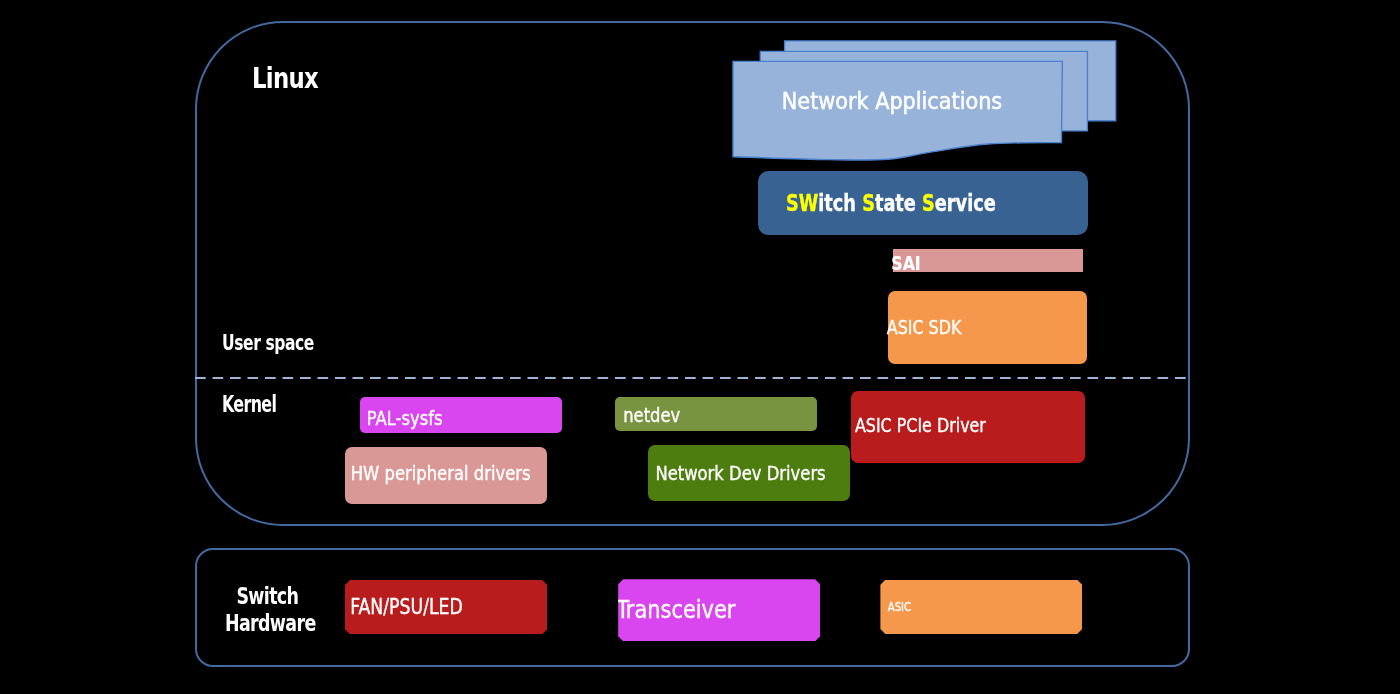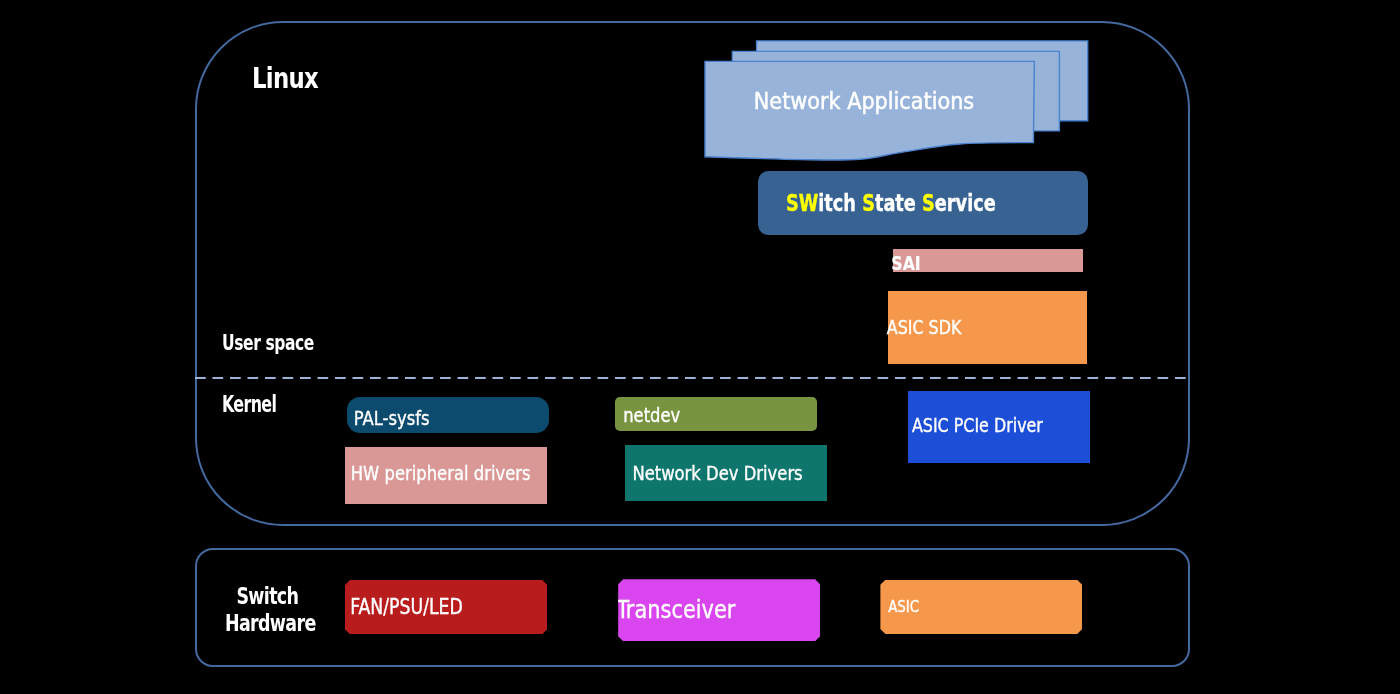--- a/index.html
+++ b/index.html
@@ -23,29 +23,29 @@
   #lbl-kernel{left:221.5px;top:391.8px;font-size:22.6px;letter-spacing:-0.8px;transform:scaleX(0.779) translateZ(0);}
   #lbl-hw{left:224.7px;top:582.5px;font-size:23.8px;width:104px;text-align:center;line-height:27.7px;
           letter-spacing:-0.8px;transform:scaleX(0.815) translateZ(0);}
 
   
   #divider{position:absolute;left:195.2px;top:376.9px;width:991.4px;height:2.4px;
      background-image:linear-gradient(to right,#9BB4D8 0 10.4px,transparent 10.4px 17.5px);
      background-size:17.5px 2.4px;background-repeat:repeat-x;}
 
   
-  #napps{position:absolute;left:704px;top:29px;width:390px;height:136px;}
+  #napps{position:absolute;left:732px;top:29px;width:390px;height:136px;}
   #napps svg .sheet{fill:#97B3D9;stroke:#4A82CE;stroke-width:1.4;}
   #napps-label{position:absolute;left:-5.4px;top:57.5px;width:330px;text-align:center;
      color:#fff;font-size:23.4px;font-family:"DejaVu Sans Condensed","DejaVu Sans",sans-serif;
      -webkit-text-stroke:0.45px #fff;
      transform:scaleX(0.988) translateZ(0);transform-origin:50% 50%;}
 
   
-  .rbox{border-radius:0;}
+  .rbox{border-radius:7px;}
   .sqbox{border-radius:0;}
   .box span{display:block;white-space:nowrap;position:relative;font-family:"DejaVu Sans Condensed","DejaVu Sans",sans-serif;
             -webkit-text-stroke:0.35px currentColor;transform:scaleX(0.93) translateZ(0);}
   #palsysfs span{top:3.5px;left:3.5px}
   #netdev span{top:1.5px;left:-4px}
   #hwperiph span{top:-2px;left:-1px}
   #netdrv span{top:0.5px;left:1px}
   #asicpcie span{top:-2.5px;left:-1.5px}
   #fanpsu span{top:0px;left:1px}
   #xcvr span{top:-1px;left:-6px}
@@ -54,33 +54,33 @@
   #sss-label{transform:scaleX(0.861) translateZ(0);position:relative;left:11px;
              -webkit-text-stroke:0 transparent;}
   #sss-label span{display:inline;transform:none;}
   #sai span{transform:scaleX(0.863) translateZ(0);top:2px;left:-4px;
             -webkit-text-stroke:0.15px currentColor;}
 
   #sss{left:757.5px;top:170.7px;width:330.3px;height:64.7px;background:#376292;border-radius:10.5px;
        font-size:22.9px;font-weight:bold;}
   #sai{left:892.7px;top:249.2px;width:190px;height:23px;background:#D99896;font-size:20.3px;font-weight:bold;}
   #asicsdk{left:888.4px;top:290.8px;width:198.4px;height:73.3px;background:#F6984C;font-size:19px;}
-  #asicpcie{left:908px;top:391.4px;width:182px;height:71.6px;background:#1d4ed8;font-size:19px;}
+  #asicpcie{left:851px;top:391.4px;width:234px;height:71.6px;background:#b91c1c;font-size:19px;}
 
-  #palsysfs{left:347px;top:396.6px;width:202px;height:36px;background:#0c4a6e;font-size:19.6px;border-radius:13px;}
+  #palsysfs{left:360px;top:396.6px;width:202px;height:36px;background:#d946ef;font-size:19.6px;border-radius:5px;}
   #hwperiph{left:345px;top:446.8px;width:202px;height:57.2px;background:#D99896;font-size:19.6px;}
   #netdev{left:615px;top:396.6px;width:201.7px;height:34.6px;background:#799440;font-size:19.6px;border-radius:5px;padding-left:10px;}
-  #netdrv{left:625px;top:444.5px;width:201.5px;height:56.7px;background:#0f766e;font-size:19.6px;}
+  #netdrv{left:648px;top:444.5px;width:201.5px;height:56.7px;background:#4d7c0f;font-size:19.6px;}
 
   
   .snip{clip-path:polygon(5px 0,calc(100% - 5px) 0,100% 5px,100% calc(100% - 5px),
         calc(100% - 5px) 100%,5px 100%,0 calc(100% - 5px),0 5px);}
   #fanpsu{left:345px;top:580px;width:202.2px;height:54.3px;background:#b91c1c;font-size:20.7px;}
   #xcvr{left:618.2px;top:579.2px;width:201.9px;height:62px;background:#d946ef;font-size:25px;}
-  #asic{left:880.4px;top:579.7px;width:201.8px;height:54.2px;background:#F6984C;font-size:16px;}
+  #asic{left:880.4px;top:579.7px;width:201.8px;height:54.2px;background:#F6984C;font-size:12px;}
 </style>
 </head>
 <body>
 
 <div id="stage">
 
   <div class="frame" id="linux-frame"></div>
 
   <div class="lbl" id="lbl-linux">Linux</div>
   <div class="lbl" id="lbl-userspace">User space</div>

